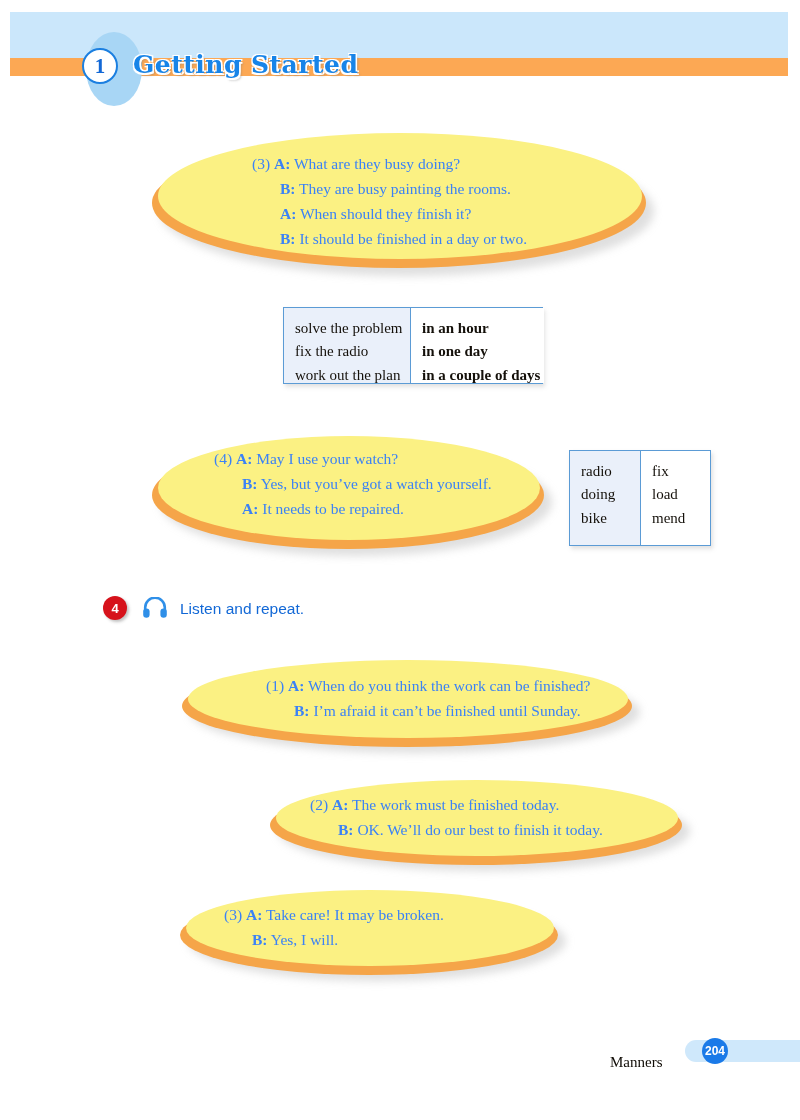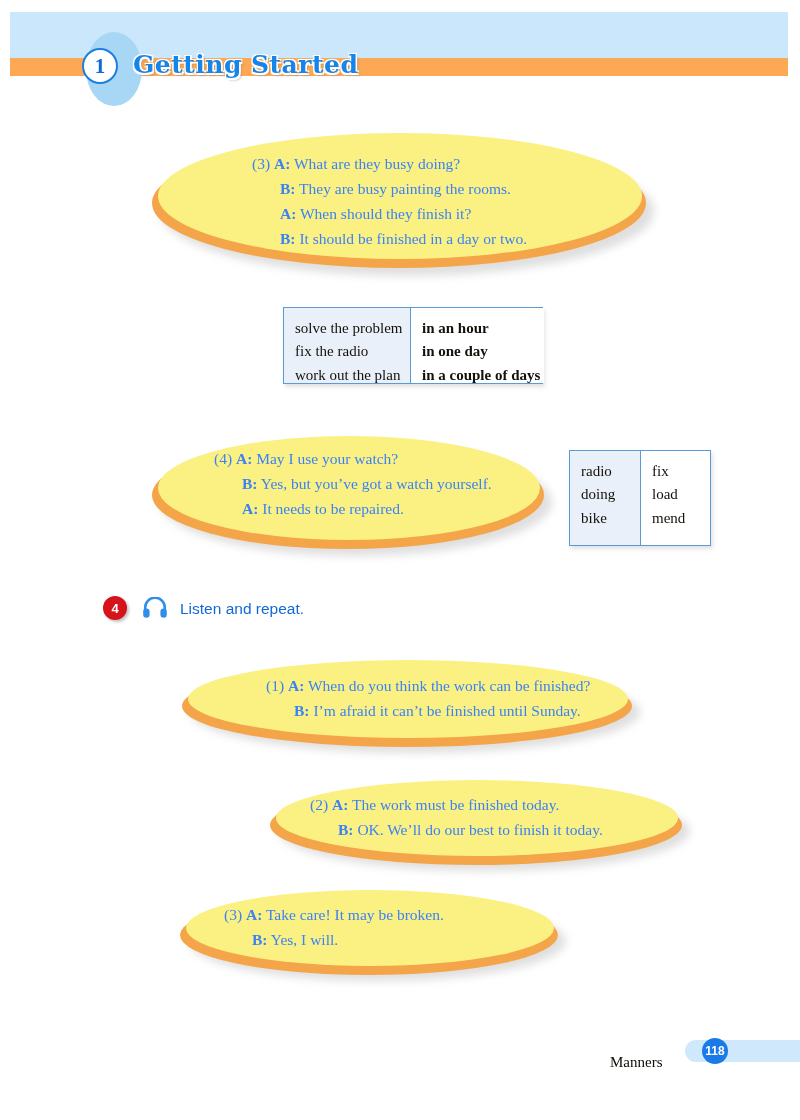--- a/index.html
+++ b/index.html
@@ -306,13 +306,13 @@
     <span class="ln"><span>(3)</span>
       <span class="spk">A:</span>
       <span>Take care! It may be broken.</span></span>
     <span class="ln indent"><span class="spk">B:</span>
       <span>Yes, I will.</span></span>
   </div>
 </div>
 
 <div class="footer-bar"></div>
 <div class="footer-unit">Manners</div>
-<div class="footer-page">118</div>
+<div class="footer-page">204</div>
 
 </body></html>

